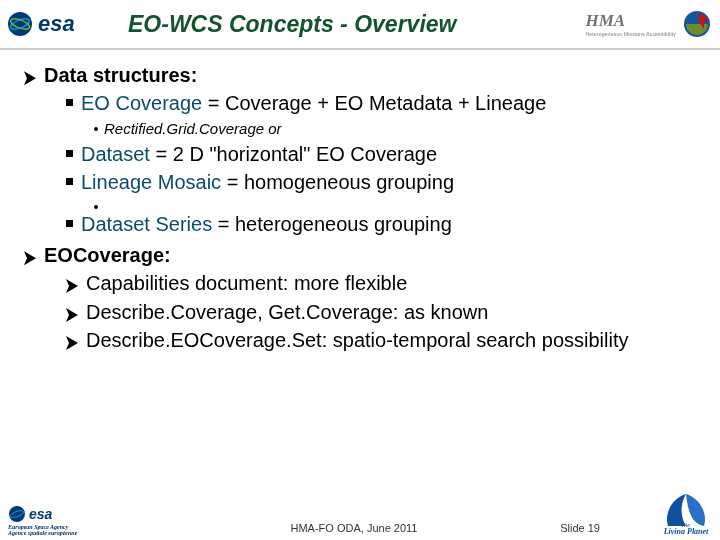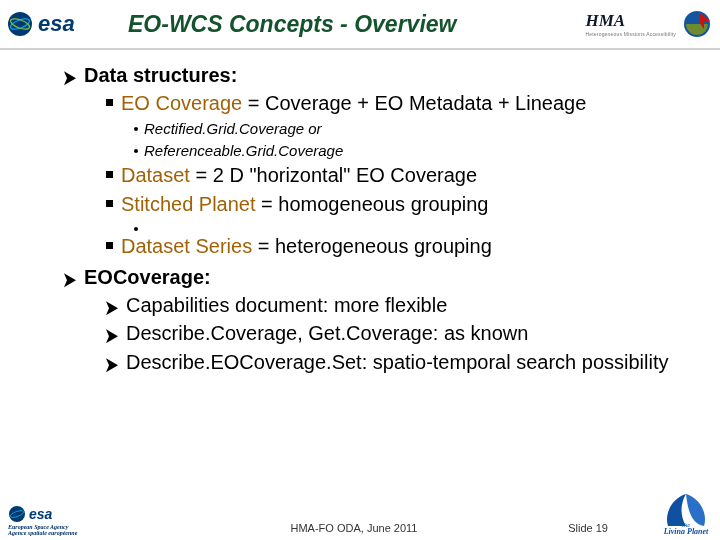--- a/index.html
+++ b/index.html
@@ -37,39 +37,38 @@
     margin-right: 8px;
     display: flex;
     align-items: center;
     gap: 6px;
   }
   .content {
     padding: 8px 8px 0 24px;
     font-size: 20px;
     line-height: 1.32;
     color: #000;
-    margin-left: 40px;
   }
   .top-level-item {
     display: flex;
     gap: 6px;
     margin-top: 4px;
   }
   .arrow-icon { width: 14px; flex-shrink: 0; margin-top: 6px; }
   .top-text { font-weight: bold; }
   .sub-list { margin-left: 42px; }
   .sub-item { display: flex; gap: 8px; margin-top: 2px; }
   .square-icon { width: 7px; height: 7px; background: #000; flex-shrink: 0; margin-top: 9px; }
   .sub-sub-list { margin-left: 70px; font-size: 15px; font-style: italic; }
   .sub-sub-item { display: flex; gap: 6px; margin-top: 2px; }
   .dot-icon { width: 4px; height: 4px; background: #000; border-radius: 50%; flex-shrink: 0; margin-top: 8px; }
   .arrow-small-list { margin-left: 42px; }
-  .arrow-small-item { display: flex; gap: 6px; margin-top: 2px; }
+  .arrow-small-item { display: flex; gap: 6px; margin-top: 2px; align-items: center; }
   .arrow-small { width: 14px; flex-shrink: 0; margin-top: 6px; }
-  .red { color: #a16207; }
+  .red { color: #0c4a6e; }
   .footer {
     position: absolute;
     bottom: 0;
     left: 0;
     right: 0;
     height: 48px;
   }
   .footer-left {
     position: absolute;
     left: 8px;
@@ -85,32 +84,32 @@
   .footer-center {
     position: absolute;
     left: 0; right: 12px;
     bottom: 6px;
     text-align: center;
     font-size: 11px;
     color: #333;
   }
   .footer-slide {
     position: absolute;
-    right: 112px;
+    right: 120px;
     bottom: 6px;
     font-size: 11px;
     color: #333;
     text-align: center;
   }
   .footer-right {
     position: absolute;
     right: 10px;
     bottom: 2px;
   }
-  .hma-text { color:#0f172a; font-style: italic; font-weight:bold; font-size:17px; font-family: "Times New Roman", serif; }
+  .hma-text { color:#737373; font-style: italic; font-weight:bold; font-size:17px; font-family: "Times New Roman", serif; }
   .hma-sub  { font-size:5px; color:#777; letter-spacing:0.2px;}
 </style>
 </head>
 <body>
 
 <div class="header">
   <div class="esa-logo">
     <svg width="110" height="28" viewBox="0 0 110 28">
       <circle cx="14" cy="14" r="12" fill="#003a70"></circle>
       <ellipse cx="14" cy="14" rx="10" ry="4" fill="none" stroke="#0aa0e0" stroke-width="1.3" transform="rotate(-20 14 14)"></ellipse>
@@ -146,34 +145,30 @@
       <div class="square-icon"></div>
       <div><span class="red">EO Coverage</span><span> = Coverage + EO Metadata + Lineage</span></div>
     </div>
   </div>
 
   <div class="sub-sub-list">
     <div class="sub-sub-item">
       <div class="dot-icon"></div>
       <div>Rectified.Grid.Coverage or</div>
     </div>
-    <div class="sub-sub-item">
-      <div class="dot-icon"></div>
-      <div>Referenceable.Grid.Coverage</div>
-    </div>
   </div>
 
   <div class="sub-list">
     <div class="sub-item">
       <div class="square-icon"></div>
       <div><span class="red">Dataset</span><span> = 2 D "horizontal" EO Coverage</span></div>
     </div>
     <div class="sub-item">
       <div class="square-icon"></div>
-      <div><span class="red">Stitched Planet</span><span> = homogeneous grouping</span></div>
+      <div><span class="red">Lineage Mosaic</span><span> = homogeneous grouping</span></div>
     </div>
   </div>
 
   <div class="sub-sub-list">
     <div class="sub-sub-item">
       <div class="dot-icon"></div>
     </div>
   </div>
 
   <div class="sub-list">

